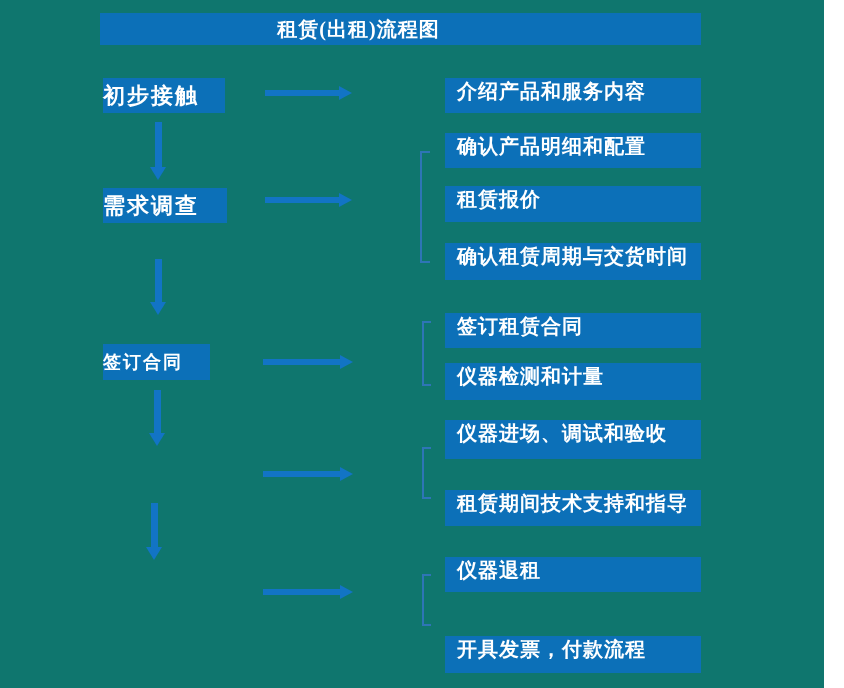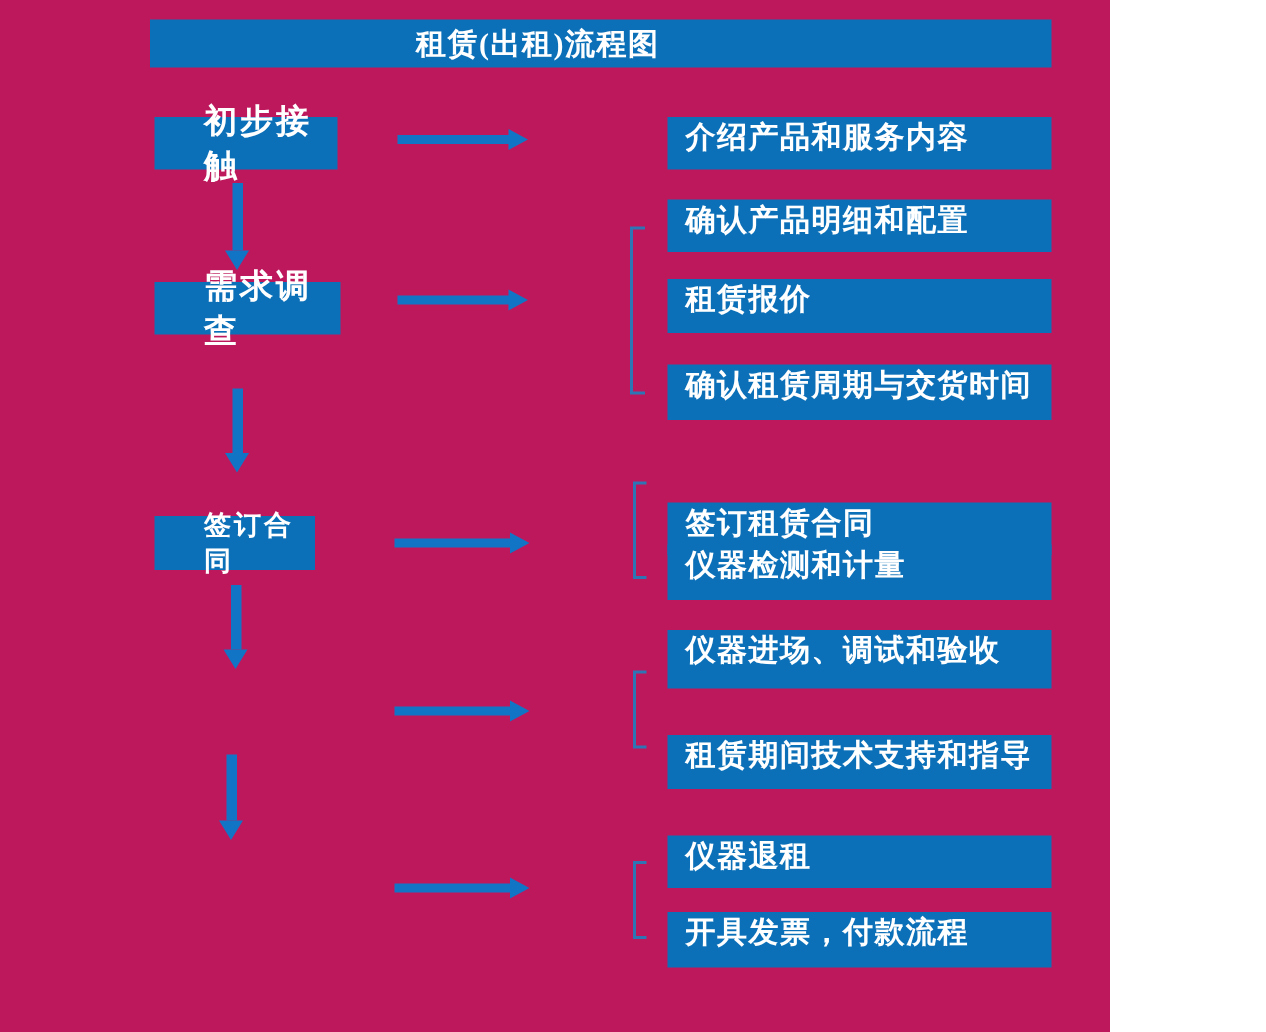--- a/index.html
+++ b/index.html
@@ -1,59 +1,58 @@
 <!DOCTYPE html>
 <html><head>
 <meta charset="utf-8">
 <style>
   html,body{margin:0;padding:0;background:#ffffff;}
   .canvas{
     position:relative;
-    width:740px;height:688px;
-    background:#be185d;
+    width:824px;height:688px;
+    background:#0f766e;
     font-family:"Liberation Serif","DejaVu Serif",serif;
     overflow:hidden;
     text-decoration:underline;
   }
   .title-bar{
     position:absolute;left:100px;top:13px;width:601px;height:32px;
     background:#0c70b8;color:#ffffff;
     display:flex;align-items:center;justify-content:center;
     box-sizing:border-box;padding-right:84px;
     font-size:20px;font-weight:bold;letter-spacing:1px;
   }
   .lbox{
     position:absolute;background:#0c70b8;color:#ffffff;
     display:flex;align-items:center;
     font-size:22px;font-weight:bold;letter-spacing:2px;
     box-sizing:border-box;
-    padding-left:33px;
   }
   .rbox{
     position:absolute;left:445px;width:256px;
     background:#0c70b8;color:#ffffff;
     display:flex;
     font-size:20px;font-weight:bold;letter-spacing:1px;
     box-sizing:border-box;padding-left:12px;
   }
   #s1{left:103px;top:78px;width:122px;height:35px;}
   #s2{left:103px;top:188px;width:124px;height:35px;}
   #s3{left:103px;top:344px;width:107px;height:36px;font-size:18px;}
   #s4{left:100px;top:459px;width:108px;height:34px;font-size:21px;}
   #s5{left:100px;top:575px;width:108px;height:35px;font-size:21px;}
   #r1{top:78px;height:35px;}
   #r2{top:133px;height:35px;}
   #r3{top:186px;height:36px;}
   #r4{top:243px;height:37px;}
-  #r5{top:313px;height:35px;margin-top:22px;}
+  #r5{top:313px;height:35px;}
   #r6{top:363px;height:37px;}
   #r7{top:420px;height:39px;}
   #r8{top:490px;height:36px;}
   #r9{top:557px;height:35px;}
-  #r10{top:608px;height:37px;}
+  #r10{top:636px;height:37px;}
   .connectors{position:absolute;left:0;top:0;pointer-events:none;}
   .arrow{fill:#1274c5;}
   .bracket{fill:none;stroke:#2e75b6;stroke-width:2;}
 </style>
 </head>
 <body>
 
 <div class="canvas">
 
   <div class="title-bar">

